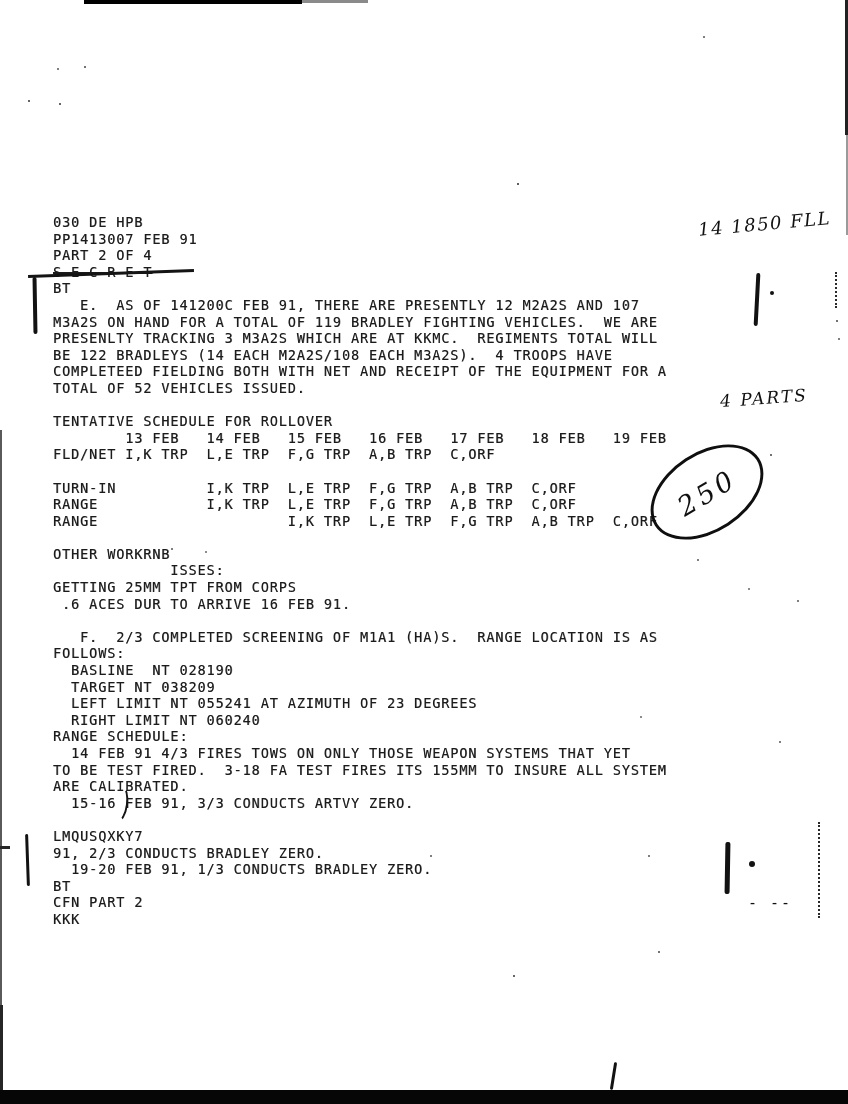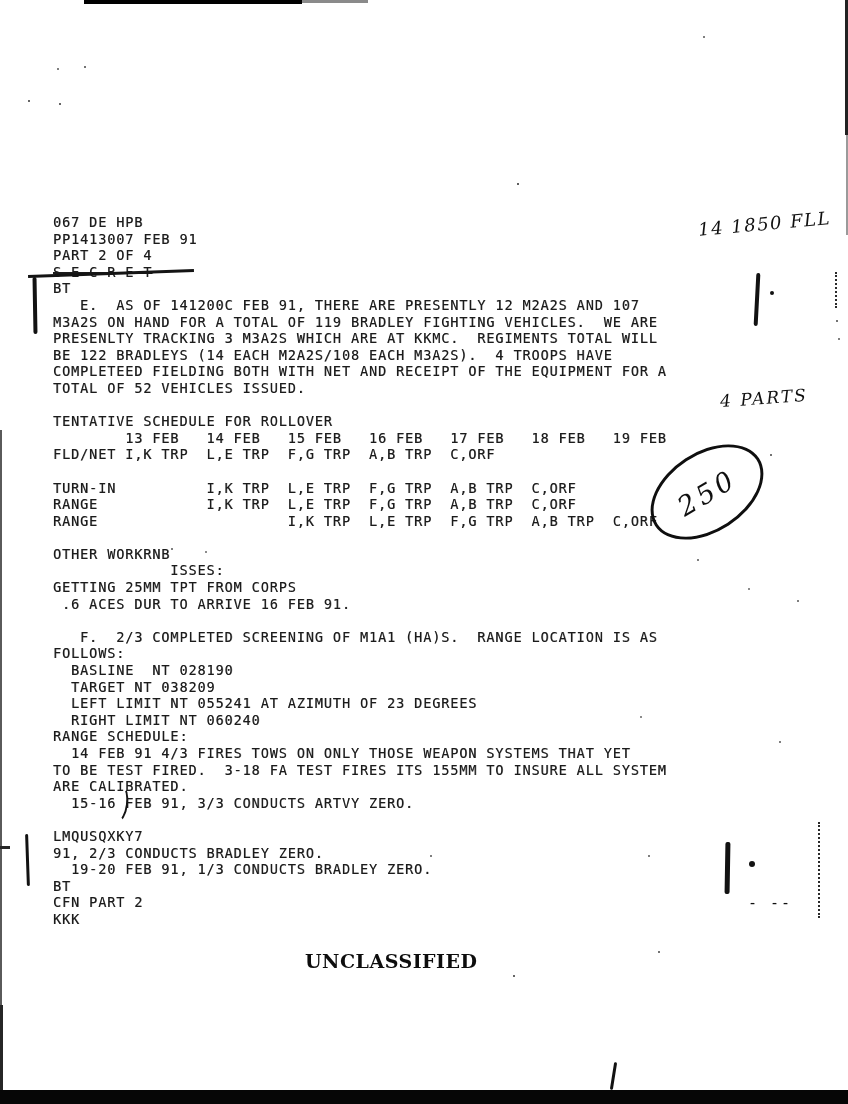--- a/index.html
+++ b/index.html
@@ -83,21 +83,21 @@
   <div class="edge edge-top-faint"></div>
   <div class="edge edge-right"></div>
   <div class="edge edge-right2"></div>
   <div class="edge edge-left"></div>
   <div class="edge edge-left2"></div>
   <div class="edge edge-tick"></div>
   <div class="edge edge-bottom"></div>
   <div class="noise"></div>
 
   <div class="typed">
-    <pre>067 DE HPB
+    <pre>030 DE HPB
 PP1413007 FEB 91
 PART 2 OF 4</pre>
     <div class="secret-line">
       <span class="secret">S E C R E T</span>
     </div>
     <pre>BT
    E.  AS OF 141200C FEB 91, THERE ARE PRESENTLY 12 M2A2S AND 107
 M3A2S ON HAND FOR A TOTAL OF 119 BRADLEY FIGHTING VEHICLES.  WE ARE
 PRESENLTY TRACKING 3 M3A2S WHICH ARE AT KKMC.  REGIMENTS TOTAL WILL
 BE 122 BRADLEYS (14 EACH M2A2S/108 EACH M3A2S).  4 TROOPS HAVE
@@ -150,15 +150,14 @@
   <div class="pen pen-v2"></div>
   <div class="pen pen-v3"></div>
   <div class="pen pen-v4"></div>
   <div class="pen pen-v5"></div>
   <div class="pen pen-dot1"></div>
   <div class="pen pen-dot2"></div>
   <div class="pen-curve"></div>
   <div class="dotted dotted-up"></div>
   <div class="dotted dotted-low"></div>
 
-  <div class="stamp">UNCLASSIFIED</div>
 
 </div>
 
 </body></html>

